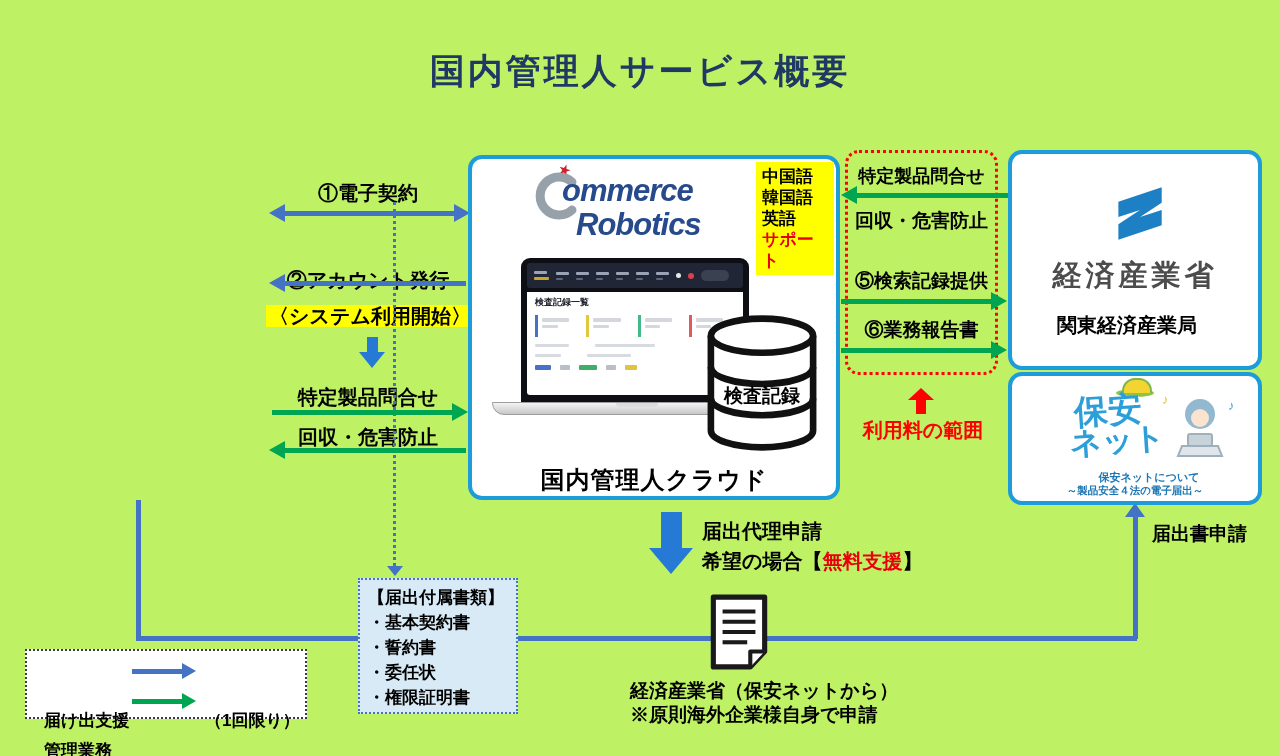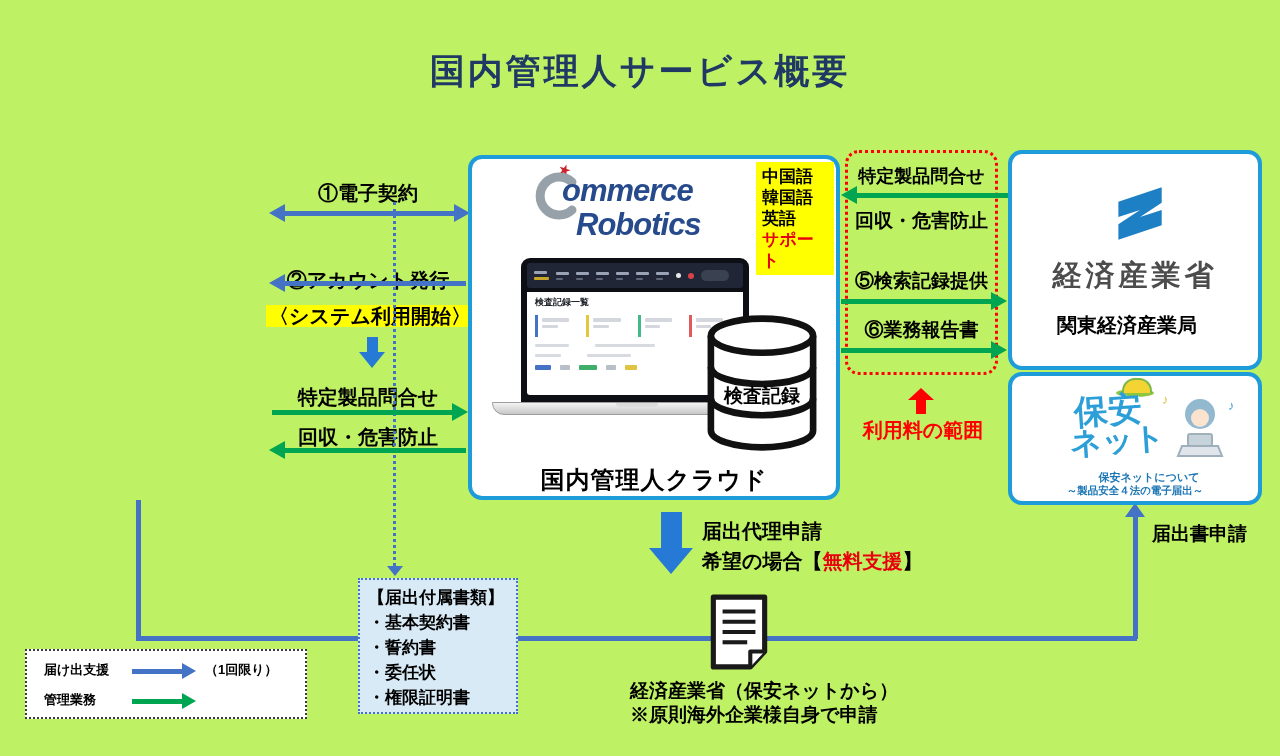--- a/index.html
+++ b/index.html
@@ -43,21 +43,21 @@
   #lt-base{position:absolute;background:linear-gradient(#f4f4f4,#c7c7c7);border:1px solid #9d9d9d;
            border-radius:0 0 12px 12px;z-index:3;}
   #lt-base i{position:absolute;left:50%;top:0;transform:translateX(-50%);width:42px;height:4px;background:#dcdcdc;border-radius:0 0 4px 4px;}
   
   .crlogo{color:#264a8b;font-style:italic;font-weight:bold;letter-spacing:-1px;}
   .hoan-t{position:absolute;color:#2d9fd8;font-weight:900;transform:rotate(-4deg);
           text-shadow:1px 1px 0 #fff;white-space:nowrap;}
   .hoan-sub{position:absolute;left:0;right:0;text-align:center;color:#1d77b5;font-weight:bold;white-space:nowrap;}
   .cap-dome{position:absolute;width:26px;height:13px;background:#f3d432;border:2px solid #7ab648;border-bottom:none;border-radius:13px 13px 0 0;}
   .cap-brim{position:absolute;width:38px;height:8px;background:#8dc63f;border-radius:50%;}
-  .legend-lbl{position:absolute;font-weight:bold;font-size:13px;color:#000;white-space:nowrap;}
+  .legend-lbl{position:absolute;font-weight:bold;font-size:17px;color:#000;white-space:nowrap;margin-top:48px;}
 </style>
 </head>
 <body>
 
 <div class="canvas">
 
   <div class="lbl" style="left:0;right:0;top:48px;font-size:35px;color:#1f3864;letter-spacing:3px;">国内管理人サービス概要</div>
 
   <div class="bar blue" style="left:136px;top:500px;width:5px;height:139px;"></div>
   <div class="bar blue" style="left:136px;top:636px;width:1001px;height:5px;"></div>

